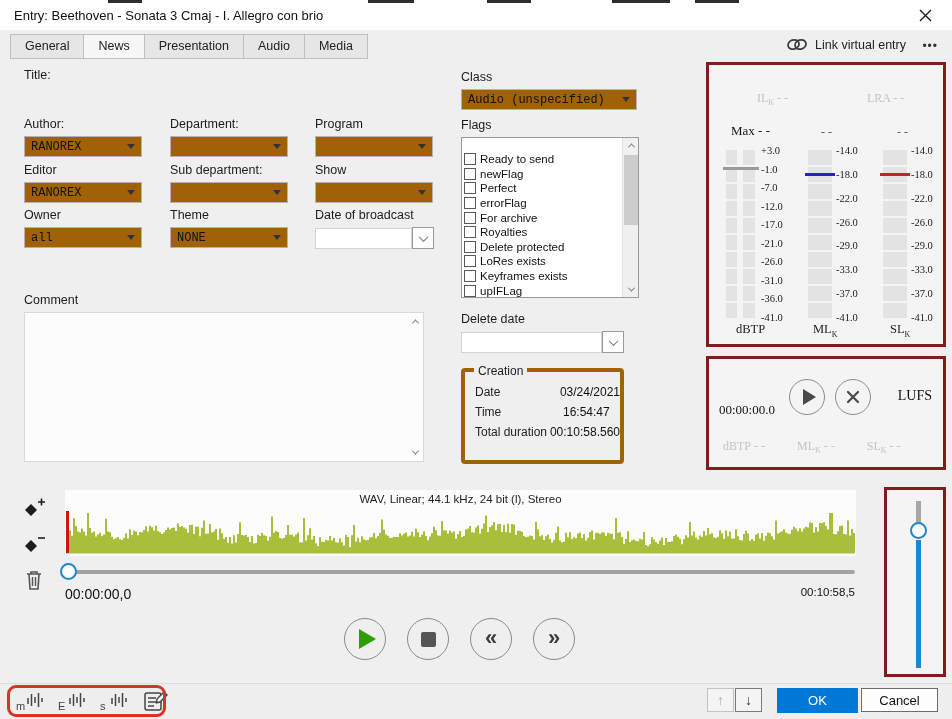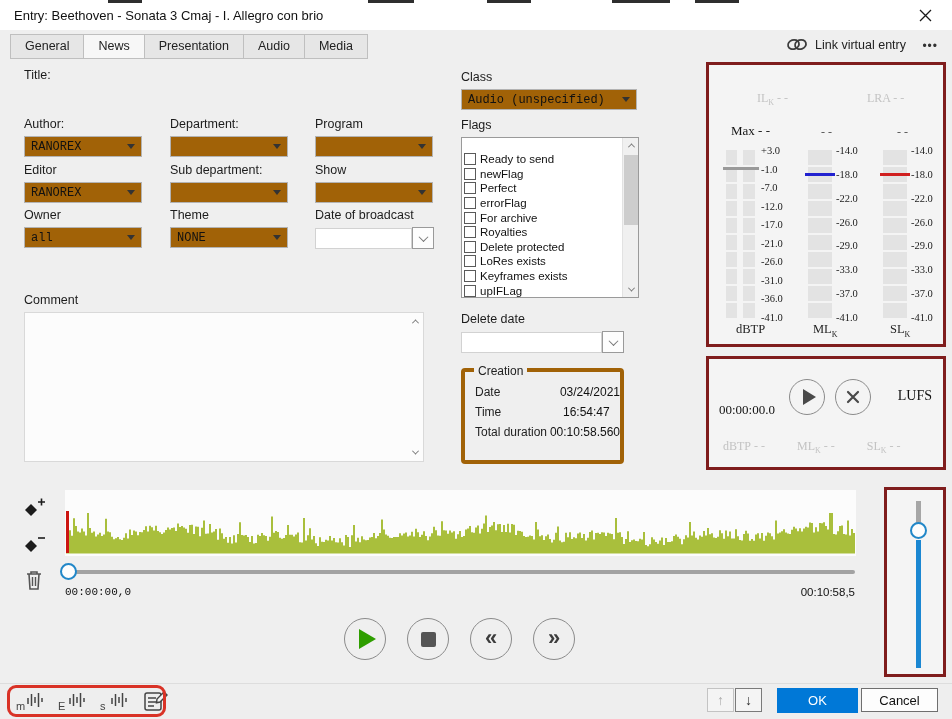--- a/index.html
+++ b/index.html
@@ -88,21 +88,21 @@
 
   
   .toolcol { position:absolute; left:22px; top:497px; display:flex; flex-direction:column; gap:14px; }
   .toolbtn { width:24px; height:22px; background:none; border:none; cursor:pointer; padding:0; }
   .wavebox { position:absolute; left:65px; top:490px; width:791px; height:66px; background:#fcfcfc; }
   .wavehead { text-align:center; font-size:11.5px; color:#222; padding-top:3px; }
   .playhead { position:absolute; left:1px; top:21px; width:2.5px; height:42px; background:#cc1511; }
   .seek { position:absolute; left:65px; top:570px; width:790px; height:4px; background:#a2a2a2; border-radius:2px; cursor:pointer; }
   .seekhandle { position:absolute; left:60px; top:563px; width:17px; height:17px; border-radius:50%;
                 background:#fdfdfd; border:2.5px solid #2187c8; cursor:grab; }
-  .timeleft { position:absolute; left:65px; top:586px; font-size:11px; color:#111;font-family:Liberation Mono, monospace; }
+  .timeleft { position:absolute; left:65px; top:586px; font-size:14px; color:#111; }
   .timeright { position:absolute; left:655px; top:586px; width:200px; text-align:right; font-size:11.5px; color:#111; }
   .transport { position:absolute; left:344px; top:618px; display:flex; gap:21px; }
   .tbtn { width:42px; height:42px; border-radius:50%; border:1.5px solid #8b8b8b; background:transparent;
           display:flex; align-items:center; justify-content:center; cursor:pointer; }
   .playtri { width:0; height:0; border-top:10px solid transparent; border-bottom:10px solid transparent;
              border-left:17px solid #2f9e00; margin-left:5px; }
   .stopsq { width:15px; height:15px; background:#555; border-radius:2px; }
   .skipg { font-size:22px; color:#3c3c3c; font-weight:bold; line-height:1; padding-bottom:3px; }
 
   
@@ -471,20 +471,21 @@
     <button class="toolbtn">
       <svg width="20" height="22" viewBox="0 0 20 22">
         <path d="M3 5 h14 M7 5 V3 h6 v2" stroke="#555" stroke-width="1.6" fill="none"></path>
         <path d="M5 5 l1 15 h8 l1-15" stroke="#555" stroke-width="1.6" fill="none"></path>
         <path d="M8.5 8 v9 M11.5 8 v9" stroke="#555" stroke-width="1.4"></path>
       </svg>
     </button>
   </div>
 
   <div class="wavebox">
+    <div class="wavehead">WAV, Linear; 44.1 kHz, 24 bit (l), Stereo</div>
     <svg id="wavesvg" width="789" height="43" viewBox="0 0 789 43" preserveAspectRatio="none" style="position:absolute;left:1px;top:21px;">
         <path d="M0 40 V17.5 M2 40 V24.4 M4 40 V19.3 M6 40 V24.8 M8 40 V7.2 M10 40 V14.9 M12 40 V20.6 M14 40 V21.5 M16 40 V17.6 M18 40 V20.6 M20 40 V24.4 M22 40 V2.0 M24 40 V17.1 M26 40 V21.7 M28 40 V20.5 M30 40 V25.6 M32 40 V23.4 M34 40 V21.8 M36 40 V25.0 M38 40 V23.5 M40 40 V7.8 M42 40 V20.5 M44 40 V21.2 M46 40 V25.7 M48 40 V28.3 M50 40 V27.3 M52 40 V25.9 M54 40 V28.2 M56 40 V28.9 M58 40 V26.7 M60 40 V22.2 M62 40 V27.6 M64 40 V18.6 M66 40 V24.0 M68 40 V19.5 M70 40 V20.5 M72 40 V24.3 M74 40 V21.0 M76 40 V21.3 M78 40 V19.0 M80 40 V15.2 M82 40 V20.5 M84 40 V14.7 M86 40 V16.2 M88 40 V19.5 M90 40 V14.8 M92 40 V20.1 M94 40 V21.2 M96 40 V23.0 M98 40 V21.6 M100 40 V19.0 M102 40 V16.4 M104 40 V18.5 M106 40 V16.9 M108 40 V16.4 M110 40 V20.0 M112 40 V12.4 M114 40 V15.9 M116 40 V15.1 M118 40 V16.4 M120 40 V17.7 M122 40 V21.7 M124 40 V13.9 M126 40 V13.8 M128 40 V23.0 M130 40 V15.4 M132 40 V15.7 M134 40 V25.2 M136 40 V16.8 M138 40 V9.4 M140 40 V22.8 M142 40 V22.4 M144 40 V13.1 M146 40 V21.5 M148 40 V20.5 M150 40 V17.9 M152 40 V28.7 M154 40 V17.5 M156 40 V22.3 M158 40 V27.8 M160 40 V26.0 M162 40 V31.7 M164 40 V25.9 M166 40 V32.5 M168 40 V24.2 M170 40 V31.5 M172 40 V23.1 M174 40 V11.2 M176 40 V24.1 M178 40 V24.6 M180 40 V24.0 M182 40 V26.0 M184 40 V31.1 M186 40 V25.1 M188 40 V32.4 M190 40 V31.9 M192 40 V23.7 M194 40 V25.0 M196 40 V22.1 M198 40 V24.2 M200 40 V25.0 M202 40 V29.8 M204 40 V25.8 M206 40 V5.5 M208 40 V21.8 M210 40 V20.1 M212 40 V21.0 M214 40 V26.8 M216 40 V27.8 M218 40 V27.1 M220 40 V24.1 M222 40 V14.0 M224 40 V23.8 M226 40 V23.8 M228 40 V25.4 M230 40 V23.5 M232 40 V21.4 M234 40 V31.2 M236 40 V31.6 M238 40 V6.9 M240 40 V29.4 M242 40 V24.2 M244 40 V17.3 M246 40 V28.6 M248 40 V25.1 M250 40 V32.2 M252 40 V34.9 M254 40 V26.3 M256 40 V30.7 M258 40 V31.0 M260 40 V28.8 M262 40 V29.5 M264 40 V25.0 M266 40 V29.4 M268 40 V27.0 M270 40 V31.2 M272 40 V31.4 M274 40 V27.2 M276 40 V31.2 M278 40 V34.6 M280 40 V23.9 M282 40 V26.1 M284 40 V35.9 M286 40 V24.2 M288 40 V14.1 M290 40 V30.5 M292 40 V26.8 M294 40 V31.2 M296 40 V25.3 M298 40 V28.4 M300 40 V29.2 M302 40 V29.1 M304 40 V26.5 M306 40 V26.0 M308 40 V21.9 M310 40 V27.3 M312 40 V24.9 M314 40 V22.0 M316 40 V8.5 M318 40 V18.6 M320 40 V23.6 M322 40 V24.8 M324 40 V26.8 M326 40 V27.1 M328 40 V26.0 M330 40 V26.0 M332 40 V25.9 M334 40 V22.2 M336 40 V24.4 M338 40 V22.5 M340 40 V21.5 M342 40 V25.4 M344 40 V24.4 M346 40 V20.8 M348 40 V25.6 M350 40 V17.7 M352 40 V21.2 M354 40 V25.9 M356 40 V23.7 M358 40 V20.3 M360 40 V25.0 M362 40 V29.2 M364 40 V25.5 M366 40 V22.3 M368 40 V15.7 M370 40 V19.3 M372 40 V24.5 M374 40 V24.8 M376 40 V10.2 M378 40 V19.3 M380 40 V19.6 M382 40 V22.8 M384 40 V19.4 M386 40 V21.5 M388 40 V20.3 M390 40 V27.7 M392 40 V23.2 M394 40 V20.0 M396 40 V25.9 M398 40 V25.1 M400 40 V18.6 M402 40 V17.6 M404 40 V14.9 M406 40 V21.2 M408 40 V21.7 M410 40 V16.5 M412 40 V14.5 M414 40 V22.4 M416 40 V17.8 M418 40 V12.6 M420 40 V4.6 M422 40 V21.1 M424 40 V15.9 M426 40 V14.6 M428 40 V11.0 M430 40 V19.3 M432 40 V13.2 M434 40 V13.0 M436 40 V21.1 M438 40 V14.1 M440 40 V21.0 M442 40 V12.7 M444 40 V21.6 M446 40 V12.9 M448 40 V13.8 M450 40 V24.1 M452 40 V19.8 M454 40 V19.9 M456 40 V20.8 M458 40 V25.1 M460 40 V26.0 M462 40 V25.8 M464 40 V24.5 M466 40 V25.0 M468 40 V28.4 M470 40 V11.1 M472 40 V18.6 M474 40 V25.3 M476 40 V24.3 M478 40 V29.0 M480 40 V25.3 M482 40 V23.5 M484 40 V28.1 M486 40 V31.4 M488 40 V28.7 M490 40 V21.8 M492 40 V15.6 M494 40 V29.4 M496 40 V31.2 M498 40 V30.8 M500 40 V21.7 M502 40 V26.3 M504 40 V21.3 M506 40 V28.0 M508 40 V26.2 M510 40 V27.3 M512 40 V22.6 M514 40 V21.6 M516 40 V27.0 M518 40 V23.0 M520 40 V29.6 M522 40 V26.7 M524 40 V21.0 M526 40 V19.5 M528 40 V28.5 M530 40 V21.9 M532 40 V21.7 M534 40 V23.0 M536 40 V21.2 M538 40 V21.6 M540 40 V25.0 M542 40 V21.7 M544 40 V22.5 M546 40 V23.0 M548 40 V28.2 M550 40 V7.1 M552 40 V21.7 M554 40 V21.3 M556 40 V25.9 M558 40 V32.9 M560 40 V28.1 M562 40 V20.3 M564 40 V31.1 M566 40 V29.2 M568 40 V28.4 M570 40 V30.1 M572 40 V30.2 M574 40 V27.8 M576 40 V28.4 M578 40 V21.0 M580 40 V34.1 M582 40 V35.3 M584 40 V33.2 M586 40 V26.3 M588 40 V28.5 M590 40 V31.0 M592 40 V32.8 M594 40 V29.4 M596 40 V26.5 M598 40 V34.1 M600 40 V27.0 M602 40 V31.0 M604 40 V30.9 M606 40 V30.2 M608 40 V25.0 M610 40 V23.5 M612 40 V25.8 M614 40 V27.7 M616 40 V33.2 M618 40 V28.3 M620 40 V24.3 M622 40 V26.4 M624 40 V11.1 M626 40 V24.6 M628 40 V20.6 M630 40 V26.7 M632 40 V28.5 M634 40 V24.4 M636 40 V25.8 M638 40 V19.9 M640 40 V24.5 M642 40 V17.0 M644 40 V23.3 M646 40 V22.3 M648 40 V26.4 M650 40 V27.0 M652 40 V25.8 M654 40 V19.3 M656 40 V22.3 M658 40 V27.8 M660 40 V19.4 M662 40 V25.3 M664 40 V20.4 M666 40 V27.6 M668 40 V27.5 M670 40 V18.2 M672 40 V25.2 M674 40 V28.9 M676 40 V29.4 M678 40 V22.9 M680 40 V19.7 M682 40 V22.4 M684 40 V29.8 M686 40 V28.0 M688 40 V29.8 M690 40 V23.4 M692 40 V22.3 M694 40 V27.6 M696 40 V21.9 M698 40 V29.7 M700 40 V24.8 M702 40 V21.4 M704 40 V22.2 M706 40 V25.3 M708 40 V28.4 M710 40 V9.6 M712 40 V22.4 M714 40 V21.5 M716 40 V20.3 M718 40 V18.3 M720 40 V21.6 M722 40 V22.6 M724 40 V22.9 M726 40 V18.8 M728 40 V15.7 M730 40 V17.4 M732 40 V20.3 M734 40 V17.2 M736 40 V20.5 M738 40 V17.6 M740 40 V15.8 M742 40 V16.4 M744 40 V11.5 M746 40 V11.9 M748 40 V21.5 M750 40 V16.3 M752 40 V20.6 M754 40 V12.1 M756 40 V12.2 M758 40 V11.3 M760 40 V15.1 M762 40 V18.4 M764 40 V2.0 M766 40 V2.0 M768 40 V22.9 M770 40 V23.4 M772 40 V20.3 M774 40 V15.1 M776 40 V14.6 M778 40 V23.1 M780 40 V23.6 M782 40 V9.6 M784 40 V24.6 M786 40 V18.1 M788 40 V22.0 " stroke="#a9bf3c" stroke-width="2" fill="none"></path>
         <rect x="0" y="39.5" width="789" height="3" fill="#a9bf3c"></rect>
       </svg>
     <div class="playhead"></div>
   </div>
 
   <div class="seek"></div>
   <div class="seekhandle"></div>
   <span class="timeleft">00:00:00,0</span>

